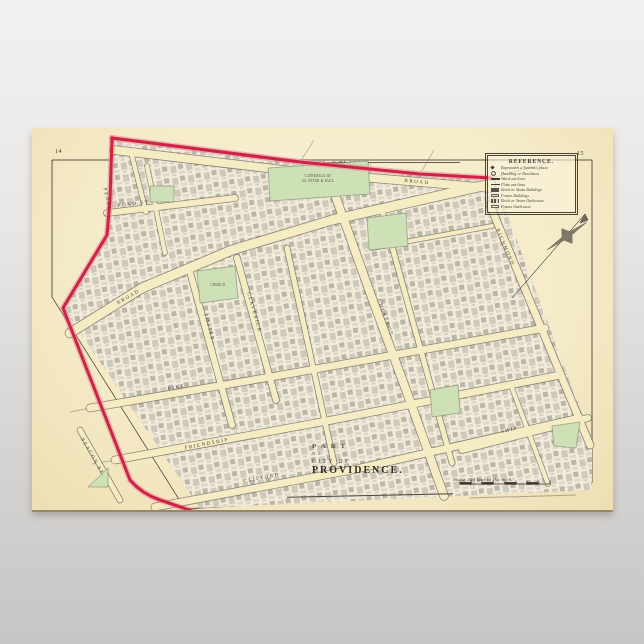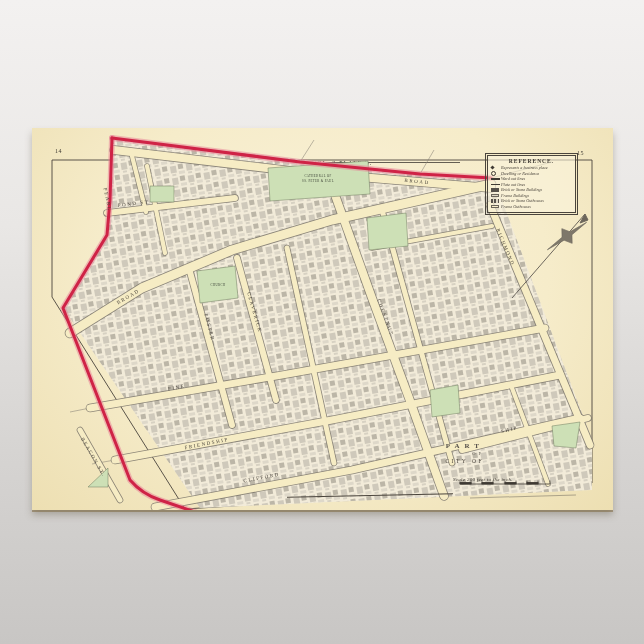--- a/index.html
+++ b/index.html
@@ -30,21 +30,21 @@
   .ref .lab{font-size:4.2px;font-style:italic;color:#4a443c;white-space:nowrap;overflow:hidden;}
   .s-business{width:3px;height:3px;background:#3f3a33;transform:rotate(45deg);}
   .s-dwelling{width:3px;height:3px;border:.7px solid #3f3a33;border-radius:50%;}
   .s-line{width:9px;height:1.5px;background:#3f3a33;}
   .s-linethin{width:9px;height:.8px;background:#3f3a33;}
   .s-brick{width:8px;height:3.5px;background:#55504a;}
   .s-frame{width:8px;height:3.5px;background:#ddd6c4;border:.5px solid #6a645a;box-sizing:border-box;}
   .s-brickout{width:8px;height:3.5px;background:repeating-linear-gradient(90deg,#55504a 0 2px,#ddd6c4 2px 3.5px);}
   .s-frameout{width:8px;height:3.5px;border:.6px solid #6a645a;box-sizing:border-box;background:#f6ecca;}
   
-  .titleblock{position:absolute;left:280px;top:314px;width:172px;text-align:right;color:#2f2a24;}
+  .titleblock{position:absolute;left:280px;top:314px;width:172px;text-align:left;color:#2f2a24;}
   .tb-part{font-size:7px;letter-spacing:5px;font-weight:bold;color:#55504a;}
   .tb-of{font-size:4.5px;letter-spacing:3px;margin-top:1px;color:#55504a;}
   .tb-ward{font-size:21px;font-weight:bold;letter-spacing:3px;line-height:1.05;text-shadow:1px 1px 0 #a29a88;}
   .tb-cityof{font-size:5.5px;letter-spacing:2.5px;margin-top:2px;color:#453f37;}
   .tb-prov{font-size:10px;font-weight:bold;letter-spacing:2px;}
   .tb-rule{position:absolute;left:255px;top:367px;width:166px;height:1px;background:#4a443c;transform:rotate(-1.2deg);}
   
   .scalewrap{position:absolute;left:421px;top:339px;width:110px;}
   .scaletext{font-size:5px;font-style:italic;color:#3f3a33;letter-spacing:.3px;}
   .copyline{position:absolute;left:438px;top:368px;width:106px;height:1px;background:#6a645a;opacity:.5;transform:rotate(-1.5deg);}
@@ -245,20 +245,21 @@
           <span class="s-frameout"></span>
         </span>
       <span class="lab">Frame Outhouses</span>
     </div>
   </div>
 
   <div class="titleblock">
     <div class="tb-part">PART</div>
     <div class="tb-of">OF</div>
     <div class="tb-cityof">CITY OF</div>
+    <div class="tb-prov">PROVIDENCE.</div>
   </div>
   <div class="tb-rule"></div>
 
   <div class="scalewrap">
     <span class="scaletext">Scale 200 feet to the inch.</span>
   </div>
   <div class="copyline"></div>
 
 </div>
 

